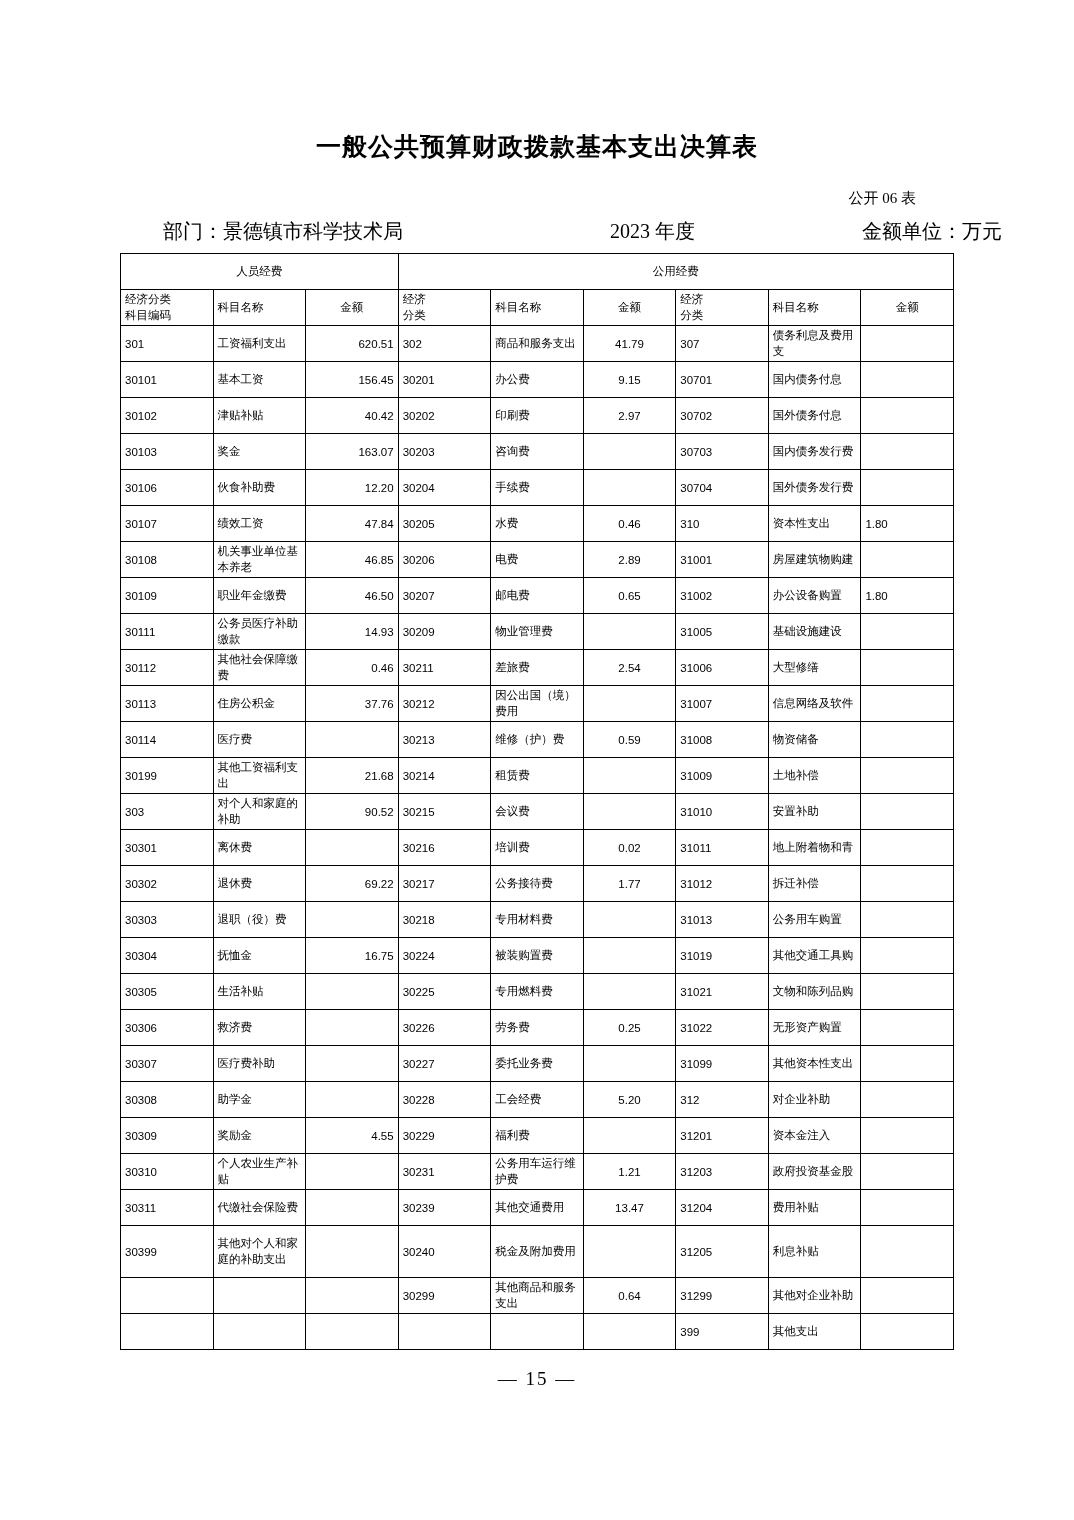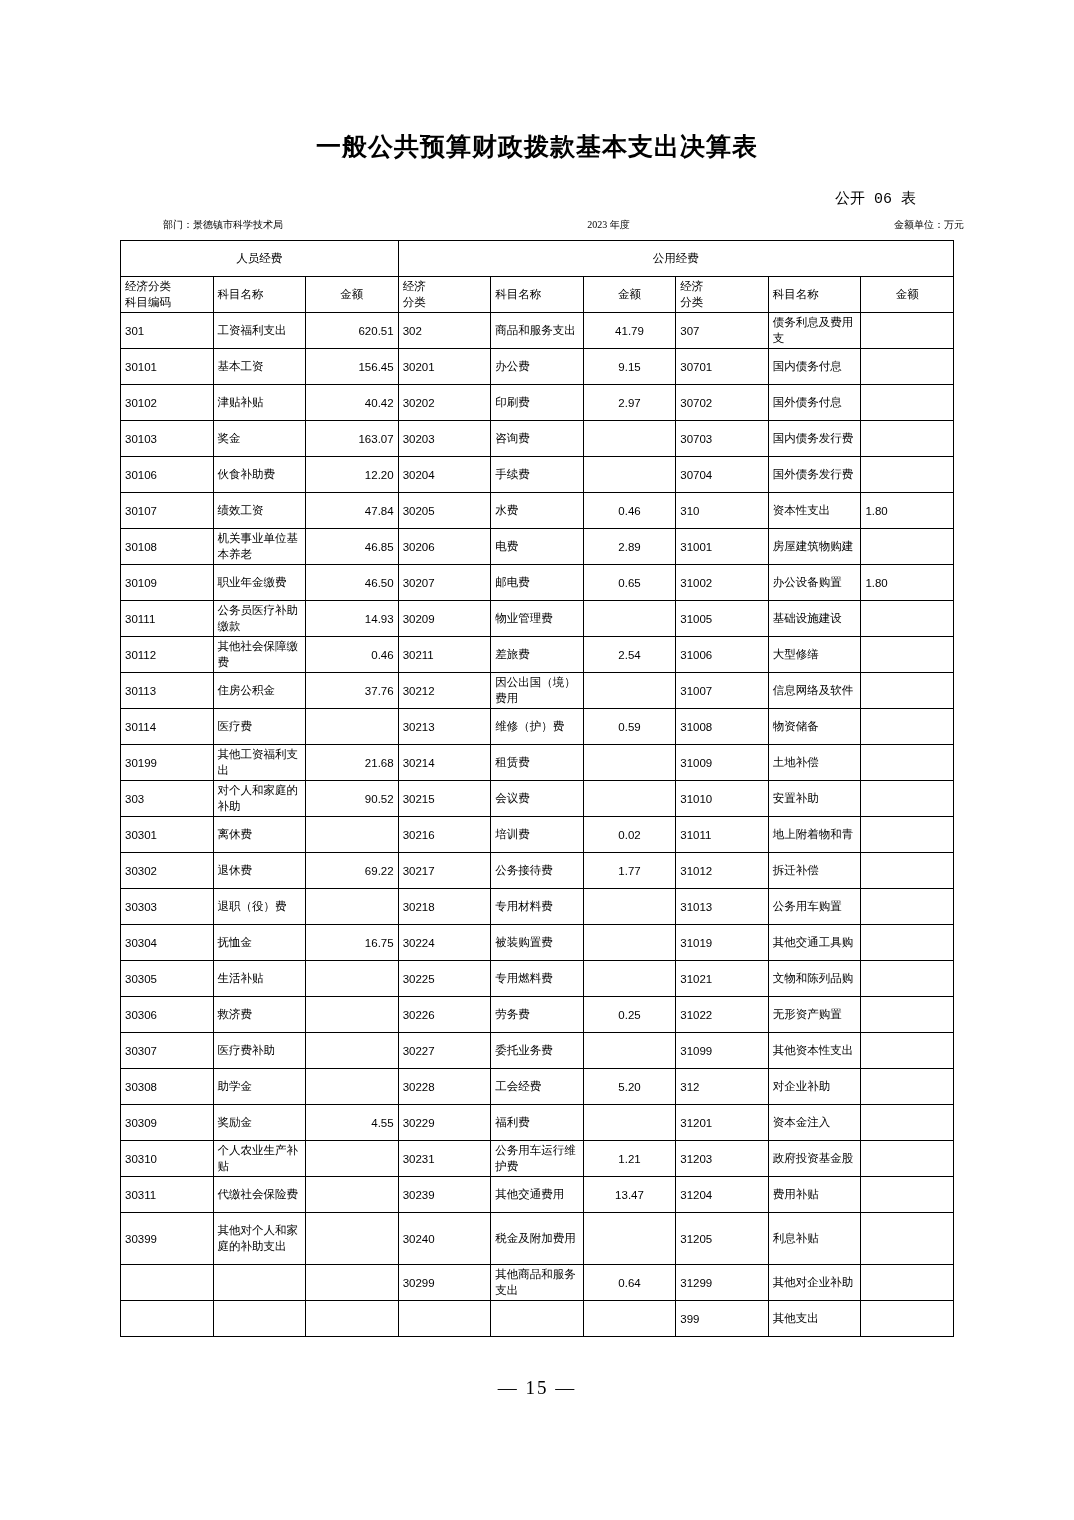--- a/index.html
+++ b/index.html
@@ -27,30 +27,30 @@
     font-weight: bold;
     font-size: 25px;
     letter-spacing: 1px;
     margin-top: 130px;
   }
   .form-no {
     text-align: right;
     font-size: 15px;
     margin-top: 26px;
     padding-right: 158px;
-    font-family: Liberation Mono, monospace;
+    font-family: Liberation Serif, serif;
   }
   .meta-row {
     display: flex;
     justify-content: space-between;
     align-items: baseline;
     margin-top: 10px;
     padding-left: 163px;
-    padding-right: 110px;
-    font-size: 10px;
+    padding-right: 72px;
+    font-size: 20px;
   }
   .meta-dept { white-space: nowrap; }
   .meta-year { white-space: nowrap; margin-left: 40px; }
   .meta-unit { white-space: nowrap; }
 
   table.budget {
     border-collapse: collapse;
     margin: 8px auto 0 auto;
     width: 834px;
     table-layout: fixed;
@@ -84,21 +84,21 @@
   .c-amt2   { width: 58px;  text-align: center;  padding-right: 8px; font-family: "Liberation Serif", serif; font-size: 12px;}
   .c-code3  { width: 52px;  text-align: left;   padding-left: 8px; }
   .c-name3  { width: 132px; text-align: left;   padding-left: 14px; }
   .c-amt3   { width: 58px;   padding-right: 8px; font-family: "Liberation Serif", serif; font-size: 12px;}
   .bold { font-weight: bold; }
   .tall { height: 52px; }
   .wrap { white-space: normal; line-height: 1.35; }
   .page-num {
     text-align: center;
     font-size: 19px;
-    margin-top: 40px;
+    margin-top: 18px;
     font-family: "Liberation Serif", serif;
     letter-spacing: 2px;
   }
 </style>
 </head>
 <body>
 
 <div class="page">
 
   <div class="doc-title">一般公共预算财政拨款基本支出决算表</div>

